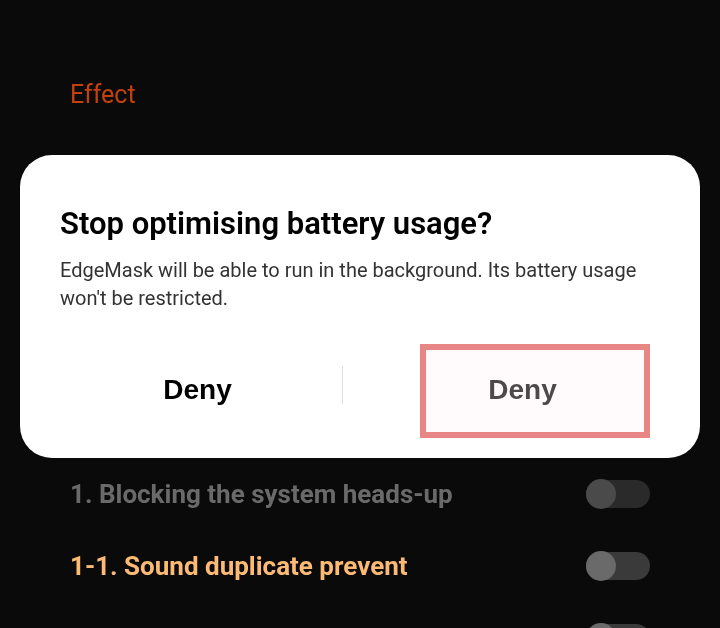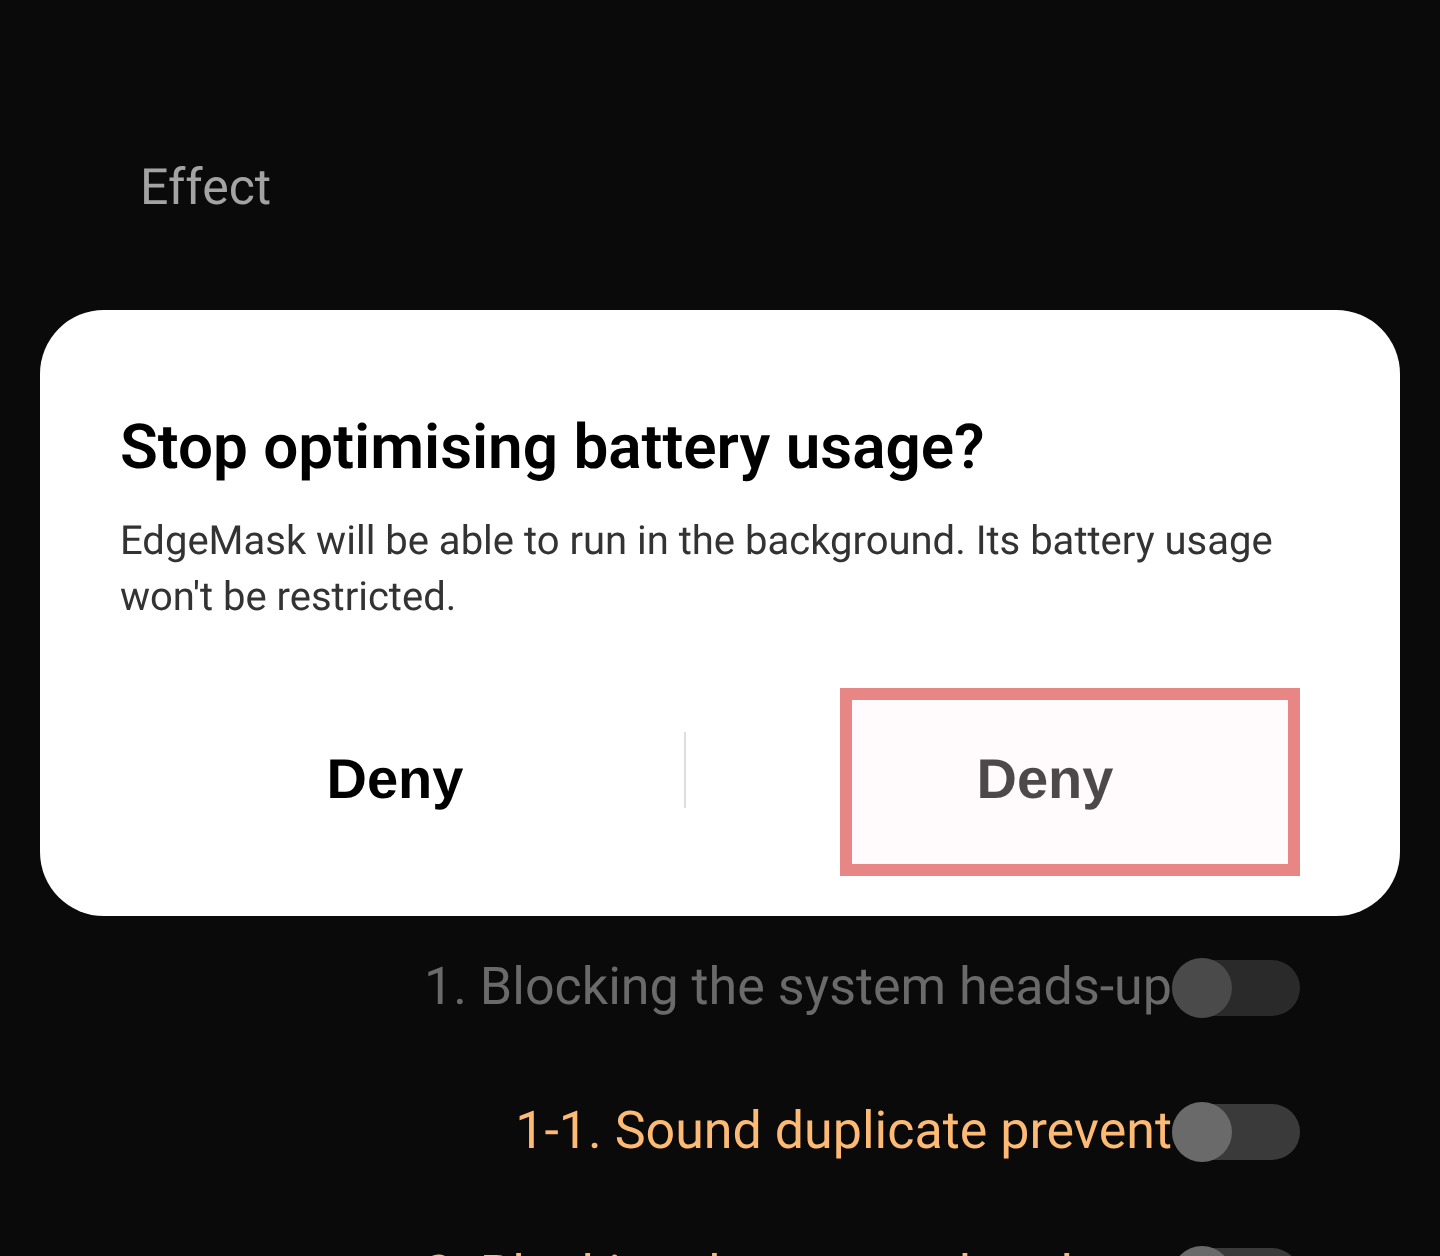--- a/index.html
+++ b/index.html
@@ -13,29 +13,30 @@
     }
     .bg-content {
       width: 100%;
       height: 100%;
       padding: 80px 70px 0 70px;
       position: absolute;
       top: 0;
       left: 0;
     }
     .bg-header {
-      color: #a3a3a3;
+      color: #c2410c;
       font-size: 25px;
       margin-bottom: 370px;
     }
     .setting-item {
       display: flex;
       align-items: center;
-      justify-content: flex-end;
+      justify-content: space-between;
       margin-bottom: 42px;
+      font-weight: bold;
     }
     .setting-label {
       color: #fdba74;
       font-size: 26px;
     }
     .setting-label.dim {
       color: #6a6a6a;
     }
     .toggle {
       width: 64px;

